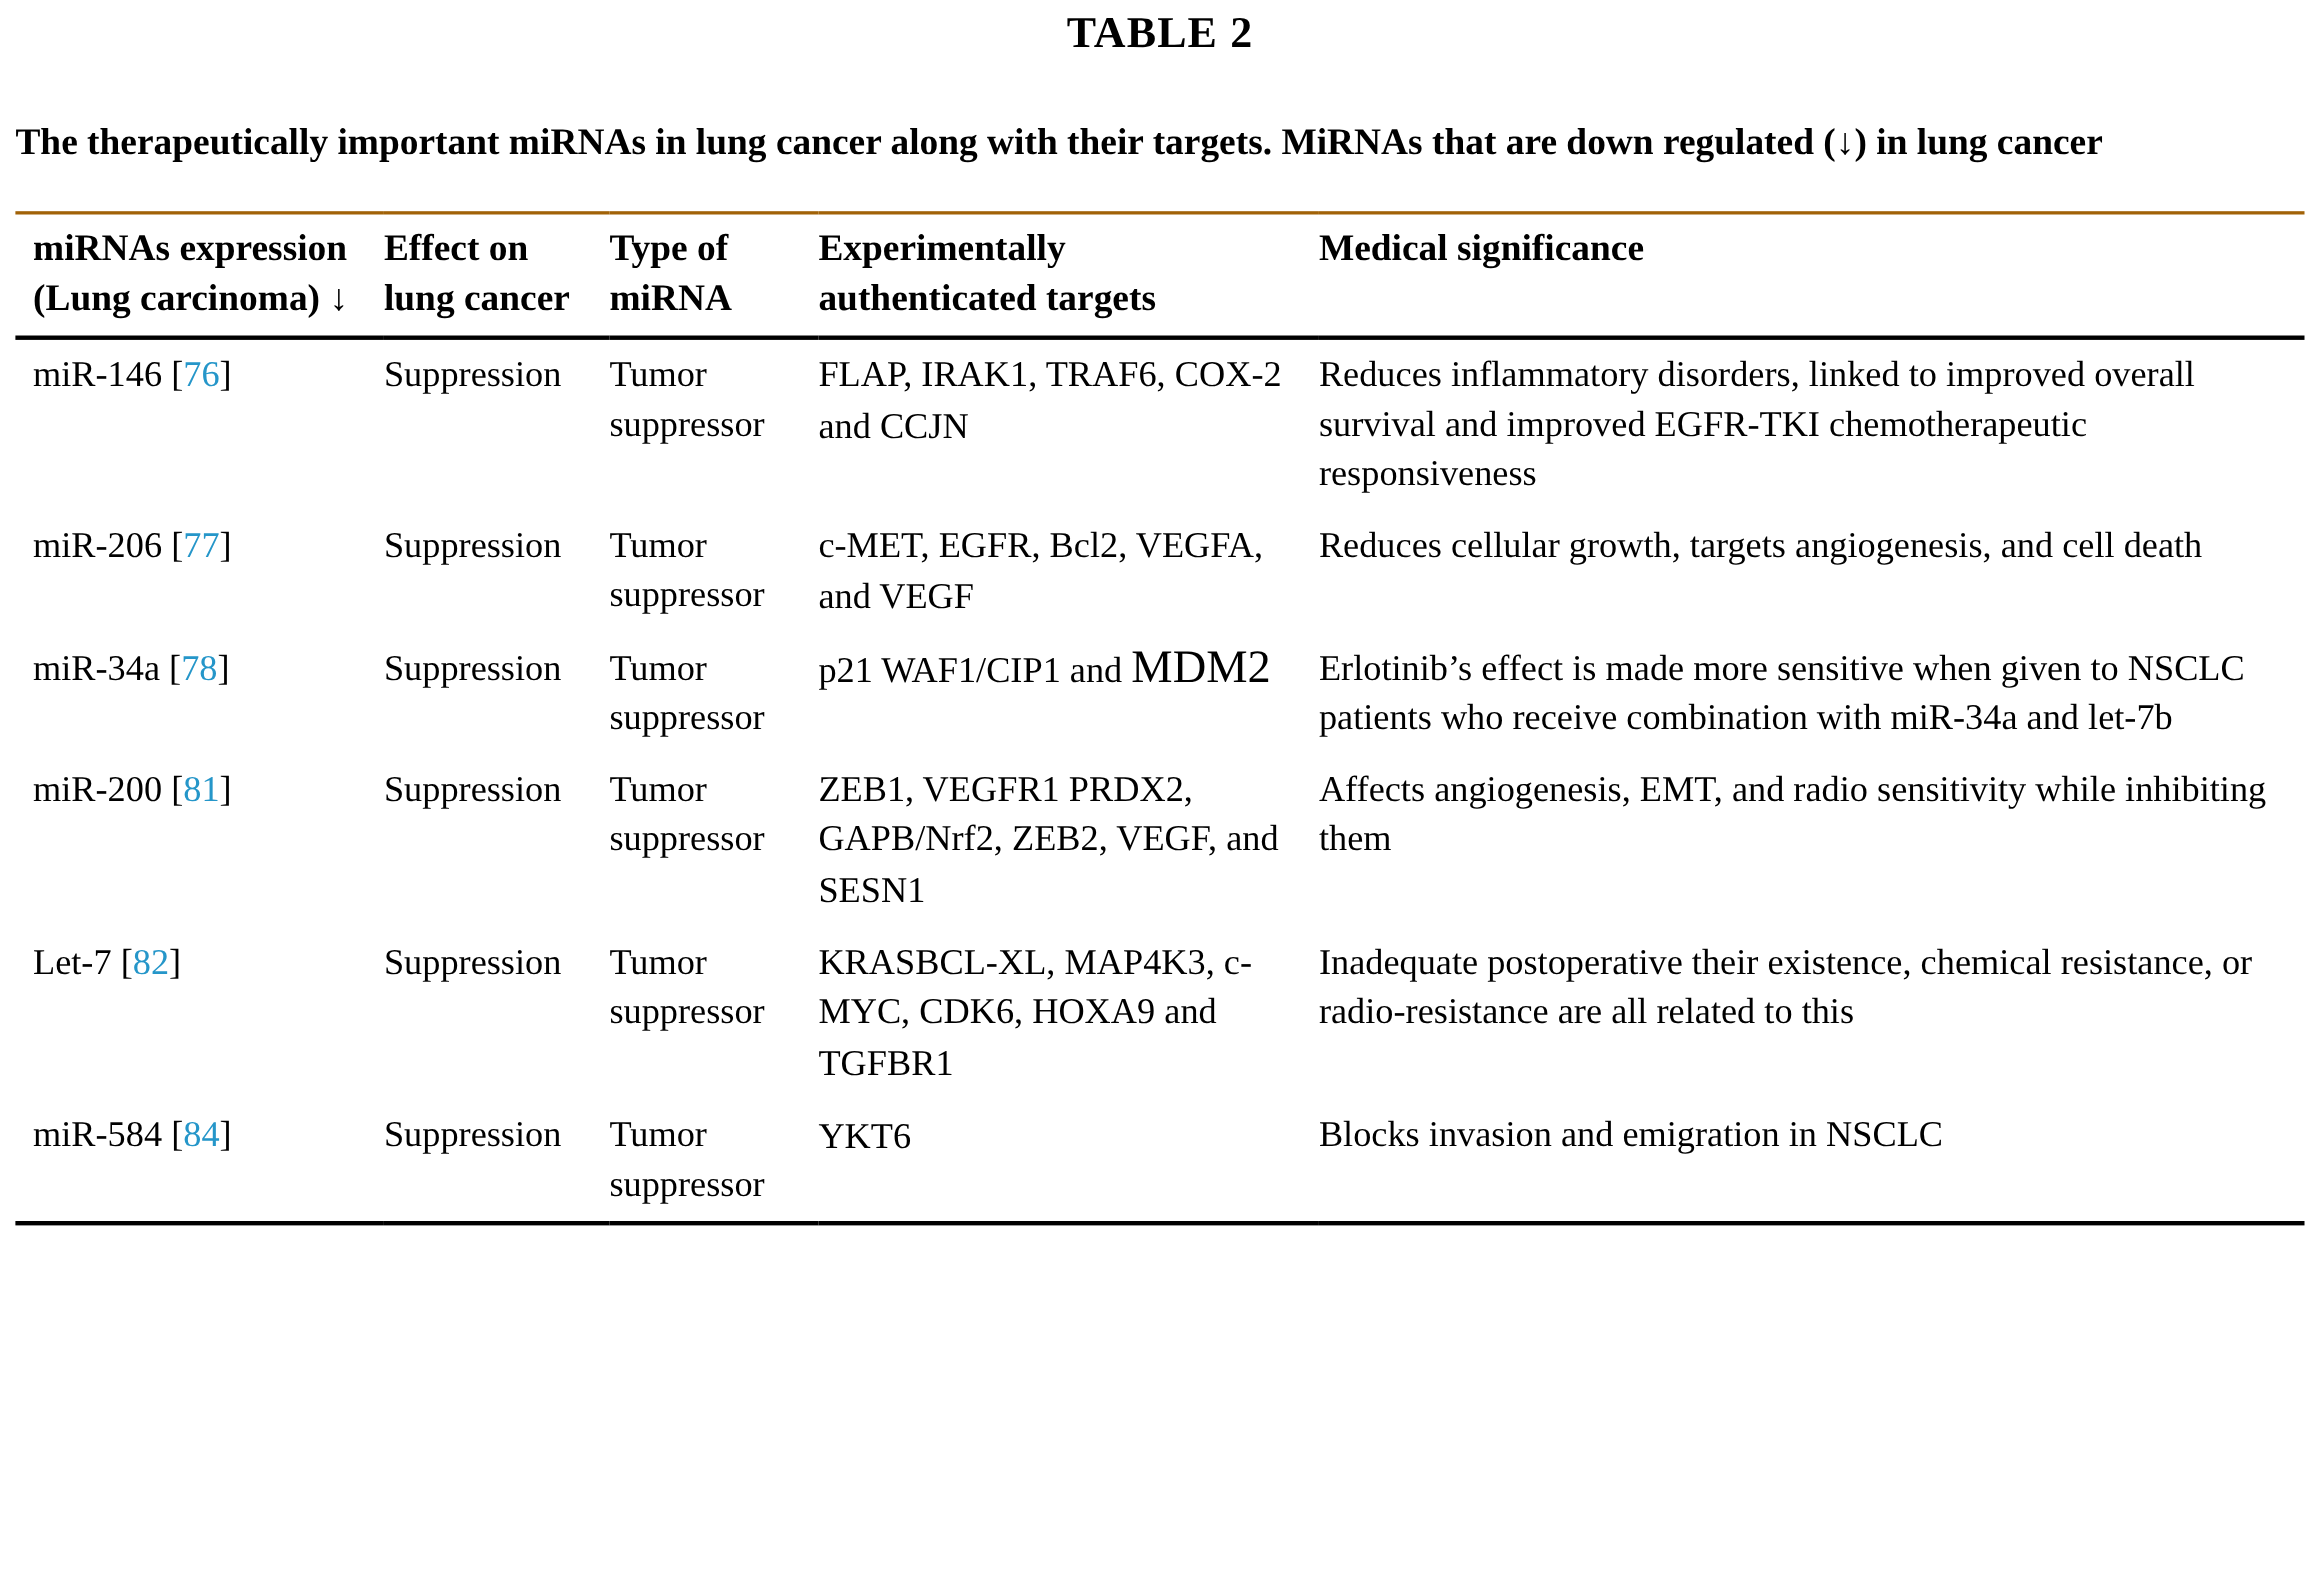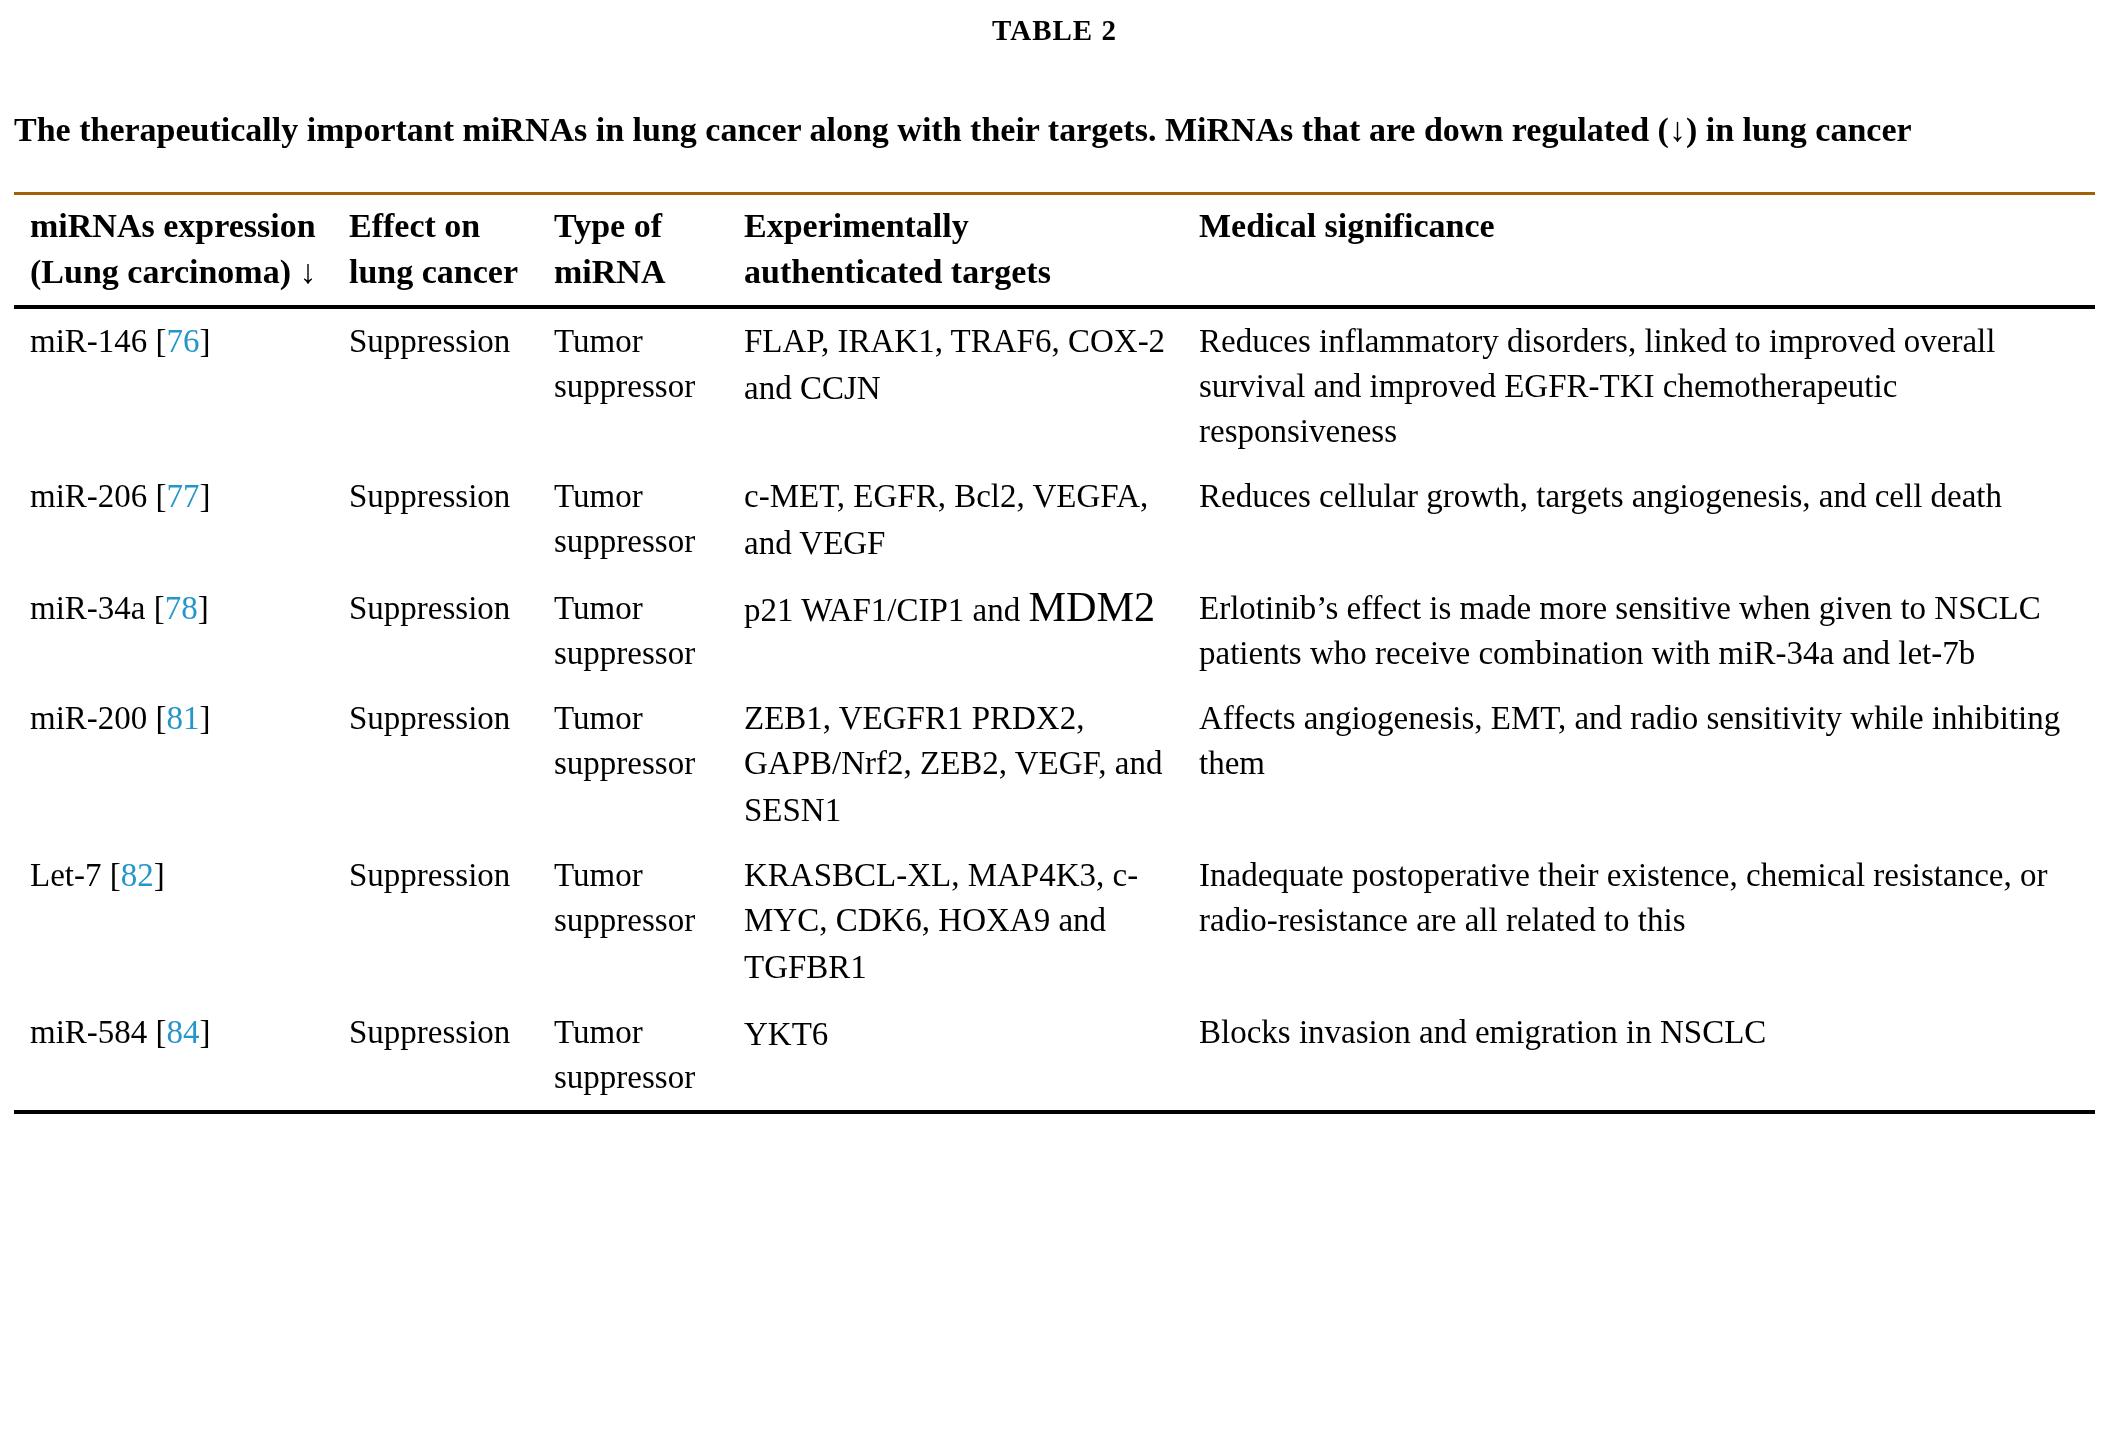--- a/index.html
+++ b/index.html
@@ -11,21 +11,21 @@
     overflow: hidden;
     font-family: "Liberation Serif", "DejaVu Serif", serif;
     color: #000000;
   }
   .page {
     padding: 6px 14px 0 14px;
   }
   .table-label {
     text-align: center;
     font-weight: bold;
-    font-size: 29px;
+    font-size: 40px;
     line-height: 48px;
     letter-spacing: 1px;
   }
   .table-caption {
     margin-top: 52px;
     font-weight: bold;
     font-size: 34px;
     line-height: 48px;
   }
   table.data-table {

